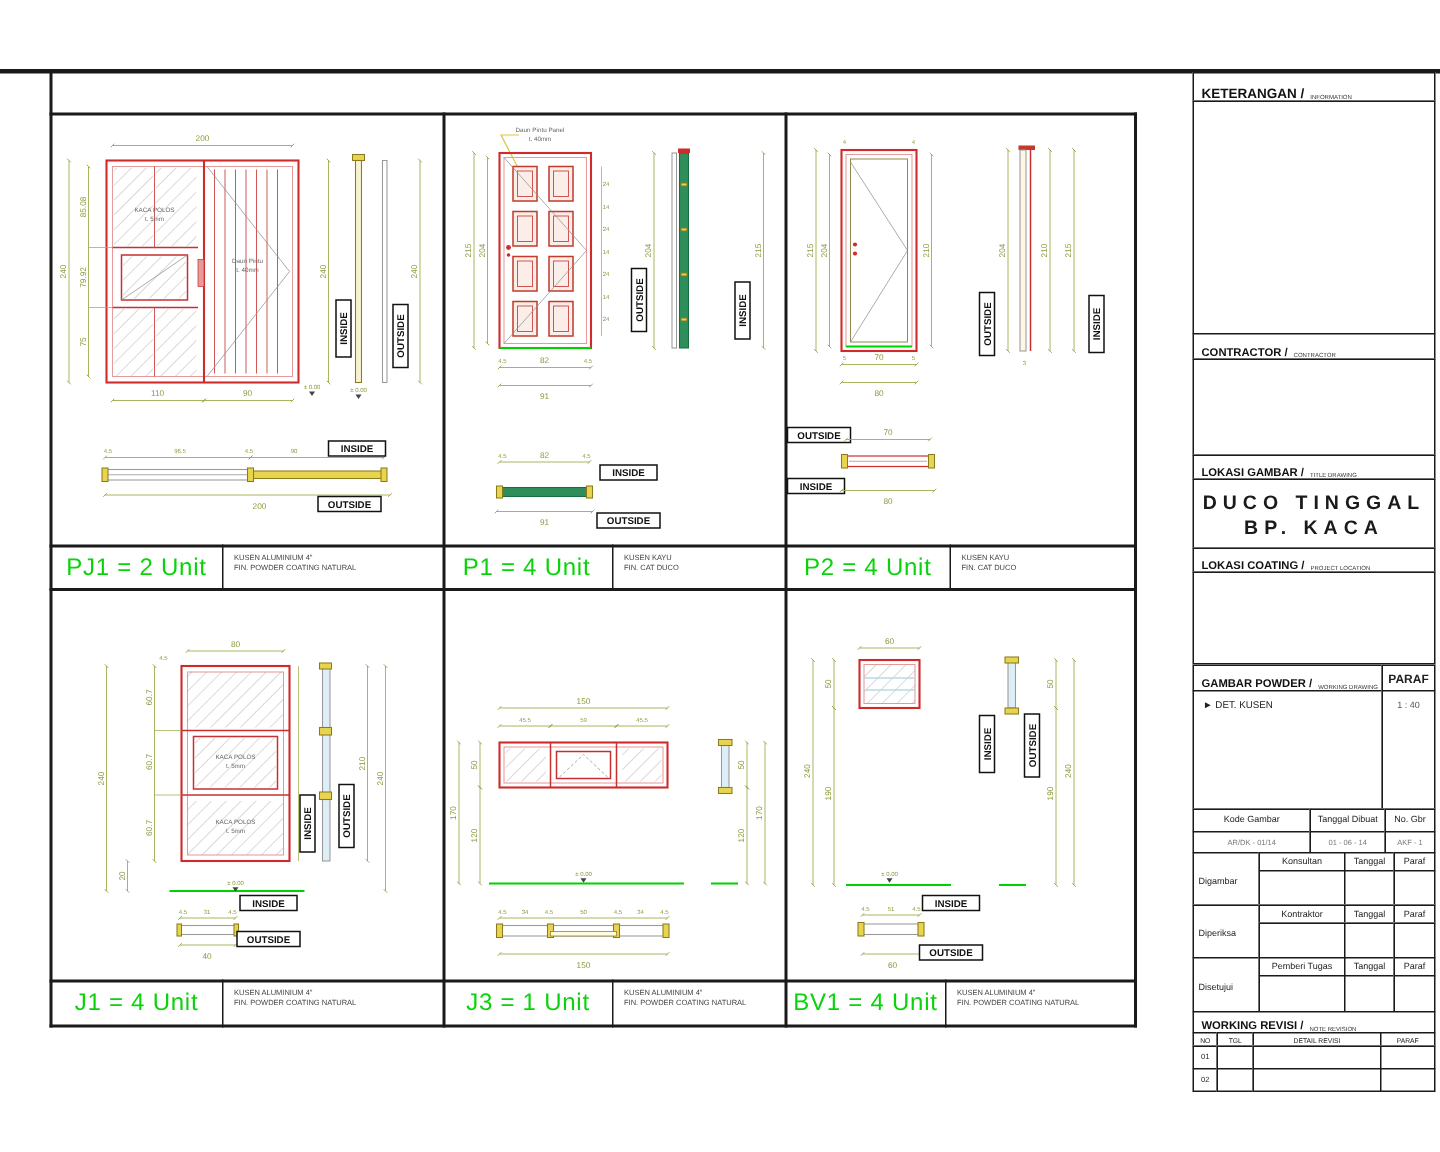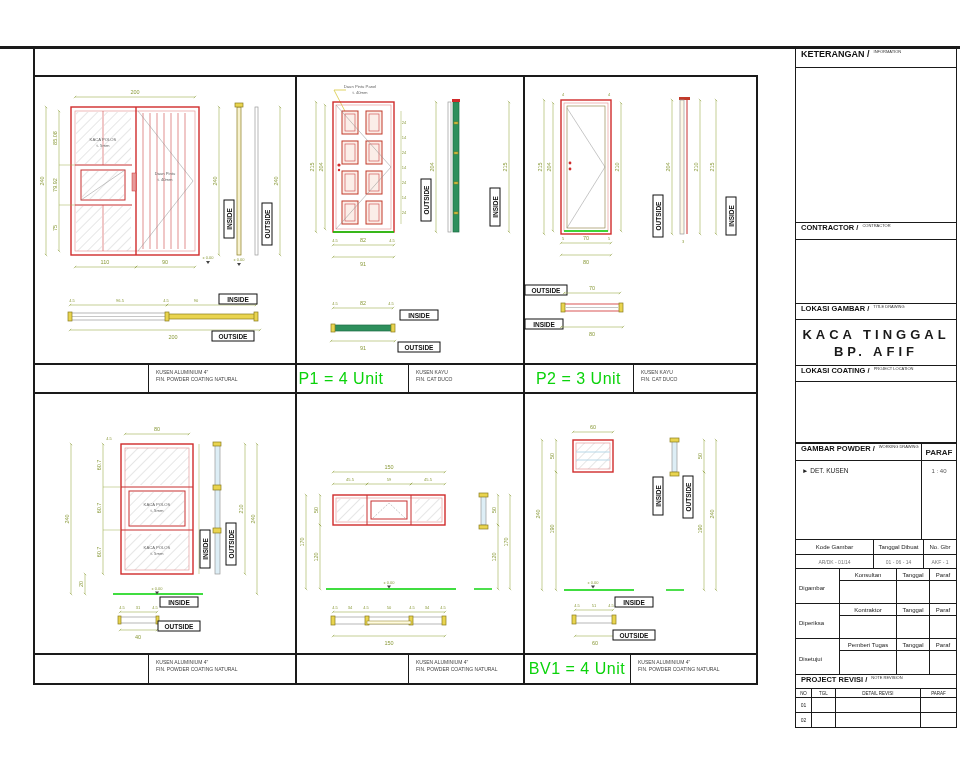--- a/index.html
+++ b/index.html
@@ -4,21 +4,21 @@
 <style>
   html,body{margin:0;padding:0;background:#fff}
   .sheet{position:relative;width:960px;height:768px;background:#fff;font-family:"Liberation Sans",sans-serif;overflow:hidden}
   .ln{position:absolute;background:#1a1a1a}
   .psvg{position:absolute}
   
   .cap-title{position:absolute;color:#0bd30b;font-size:16px;display:flex;align-items:center;justify-content:center;letter-spacing:.5px}
   .cap-note{position:absolute;font-size:5px;line-height:7px;color:#444;padding:4px 0 0 6px}
   
   .tb{position:absolute;border:1.5px solid #1a1a1a;box-sizing:border-box;background:#fff}
-  .tbh{display:flex;align-items:flex-start;padding-left:5px;gap:4px}
+  .tbh{display:flex;align-items:flex-end;padding-left:5px;gap:4px}
   .tbl{font-size:9px;font-weight:bold;color:#111;white-space:nowrap}
   .tbl.sm{font-size:7.5px}
   .tbs{font-size:4px;color:#333;white-space:nowrap}
   .cellc{display:flex;align-items:center;justify-content:center;font-size:6px;color:#222}
   .proj{width:100%;text-align:center;font-size:13px;font-weight:bold;letter-spacing:4px;color:#1a1a1a;line-height:17px}
   .sgl{font-size:6px;color:#222}
   
   svg text{font-family:"Liberation Sans",sans-serif}
   .rl{stroke:#d02b2b;fill:none;stroke-width:1.4}
   .rlm{stroke:#c83030;fill:none;stroke-width:1}
@@ -523,38 +523,41 @@
         <rect x="-19" y="-5" width="38" height="10"></rect>
           <text y="2.5">INSIDE</text>
         </g>
       <g class="lb" transform="translate(110,241)">
         <rect x="-21" y="-5" width="42" height="10"></rect>
           <text y="2.5">OUTSIDE</text>
         </g>
     </g>
   </svg>
 
+  <div class="cap-title" style="left:35px;top:365px;width:112px;height:27px">PJ1 = 2 Unit</div>
   <div class="cap-note" style="left:150px;top:365px;width:144px;height:27px">
     <div>KUSEN ALUMINIUM 4"</div>
     <div>FIN. POWDER COATING NATURAL</div>
   </div>
-  <div class="cap-title" style="left:287px;top:365px;width:108px;height:27px">P1 = 4 Unit</div>
+  <div class="cap-title" style="left:297px;top:365px;width:108px;height:27px">P1 = 4 Unit</div>
   <div class="cap-note" style="left:410px;top:365px;width:112px;height:27px">
     <div>KUSEN KAYU</div>
     <div>FIN. CAT DUCO</div>
   </div>
-  <div class="cap-title" style="left:525px;top:365px;width:107px;height:27px">P2 = 3 Unit</div>
+  <div class="cap-title" style="left:525px;top:365px;width:107px;height:27px">P2 = 4 Unit</div>
   <div class="cap-note" style="left:635px;top:365px;width:120px;height:27px">
     <div>KUSEN KAYU</div>
     <div>FIN. CAT DUCO</div>
   </div>
+  <div class="cap-title" style="left:35px;top:655px;width:112px;height:27px">J1 = 4 Unit</div>
   <div class="cap-note" style="left:150px;top:655px;width:144px;height:27px">
     <div>KUSEN ALUMINIUM 4"</div>
     <div>FIN. POWDER COATING NATURAL</div>
   </div>
+  <div class="cap-title" style="left:297px;top:655px;width:110px;height:27px">J3 = 1 Unit</div>
   <div class="cap-note" style="left:410px;top:655px;width:112px;height:27px">
     <div>KUSEN ALUMINIUM 4"</div>
     <div>FIN. POWDER COATING NATURAL</div>
   </div>
   <div class="cap-title" style="left:525px;top:655px;width:104px;height:27px">BV1 = 4 Unit</div>
   <div class="cap-note" style="left:632px;top:655px;width:123px;height:27px">
     <div>KUSEN ALUMINIUM 4"</div>
     <div>FIN. POWDER COATING NATURAL</div>
   </div>
 
@@ -569,22 +572,22 @@
     <span class="tbs">CONTRACTOR</span>
   </div>
   <div class="tb" style="left:795px;top:239px;width:162px;height:65px"></div>
 
   <div class="tb tbh" style="left:795px;top:303px;width:162px;height:17px">
     <span class="tbl sm">LOKASI GAMBAR /</span>
     <span class="tbs">TITLE DRAWING</span>
   </div>
   <div class="tb" style="left:795px;top:319px;width:162px;height:47px;display:flex;align-items:center">
     <div class="proj">
-      <div>KACA TINGGAL</div>
-      <div>BP. AFIF</div>
+      <div>DUCO TINGGAL</div>
+      <div>BP. KACA</div>
     </div>
   </div>
 
   <div class="tb tbh" style="left:795px;top:365px;width:162px;height:17px">
     <span class="tbl sm">LOKASI COATING /</span>
     <span class="tbs">PROJECT LOCATION</span>
   </div>
   <div class="tb" style="left:795px;top:381px;width:162px;height:62px"></div>
 
   <div class="tb tbh" style="left:795px;top:443px;width:127px;height:18px">
@@ -630,21 +633,21 @@
     <div class="sgl" style="padding:17px 0 0 3px">Disetujui</div>
     </div>
   <div class="tb cellc" style="left:839px;top:638px;width:58px;height:13px">Pemberi Tugas</div>
   <div class="tb cellc" style="left:896px;top:638px;width:34px;height:13px">Tanggal</div>
   <div class="tb cellc" style="left:929px;top:638px;width:28px;height:13px">Paraf</div>
   <div class="tb" style="left:839px;top:650px;width:58px;height:25px"></div>
   <div class="tb" style="left:896px;top:650px;width:34px;height:25px"></div>
   <div class="tb" style="left:929px;top:650px;width:28px;height:25px"></div>
 
   <div class="tb tbh" style="left:795px;top:674px;width:162px;height:15px">
-    <span class="tbl sm">PROJECT REVISI /</span>
+    <span class="tbl sm">WORKING REVISI /</span>
     <span class="tbs">NOTE REVISION</span>
   </div>
   <div class="tb cellc" style="left:795px;top:688px;width:17px;height:10px;font-size:4.5px">NO</div>
   <div class="tb cellc" style="left:811px;top:688px;width:25px;height:10px;font-size:4.5px">TGL</div>
   <div class="tb cellc" style="left:835px;top:688px;width:86px;height:10px;font-size:4.5px">DETAIL REVISI</div>
   <div class="tb cellc" style="left:920px;top:688px;width:37px;height:10px;font-size:4.5px">PARAF</div>
   <div class="tb cellc" style="left:795px;top:697px;width:17px;height:16px;font-size:5px">01</div>
   <div class="tb" style="left:811px;top:697px;width:25px;height:16px"></div>
   <div class="tb" style="left:835px;top:697px;width:86px;height:16px"></div>
   <div class="tb" style="left:920px;top:697px;width:37px;height:16px"></div>

